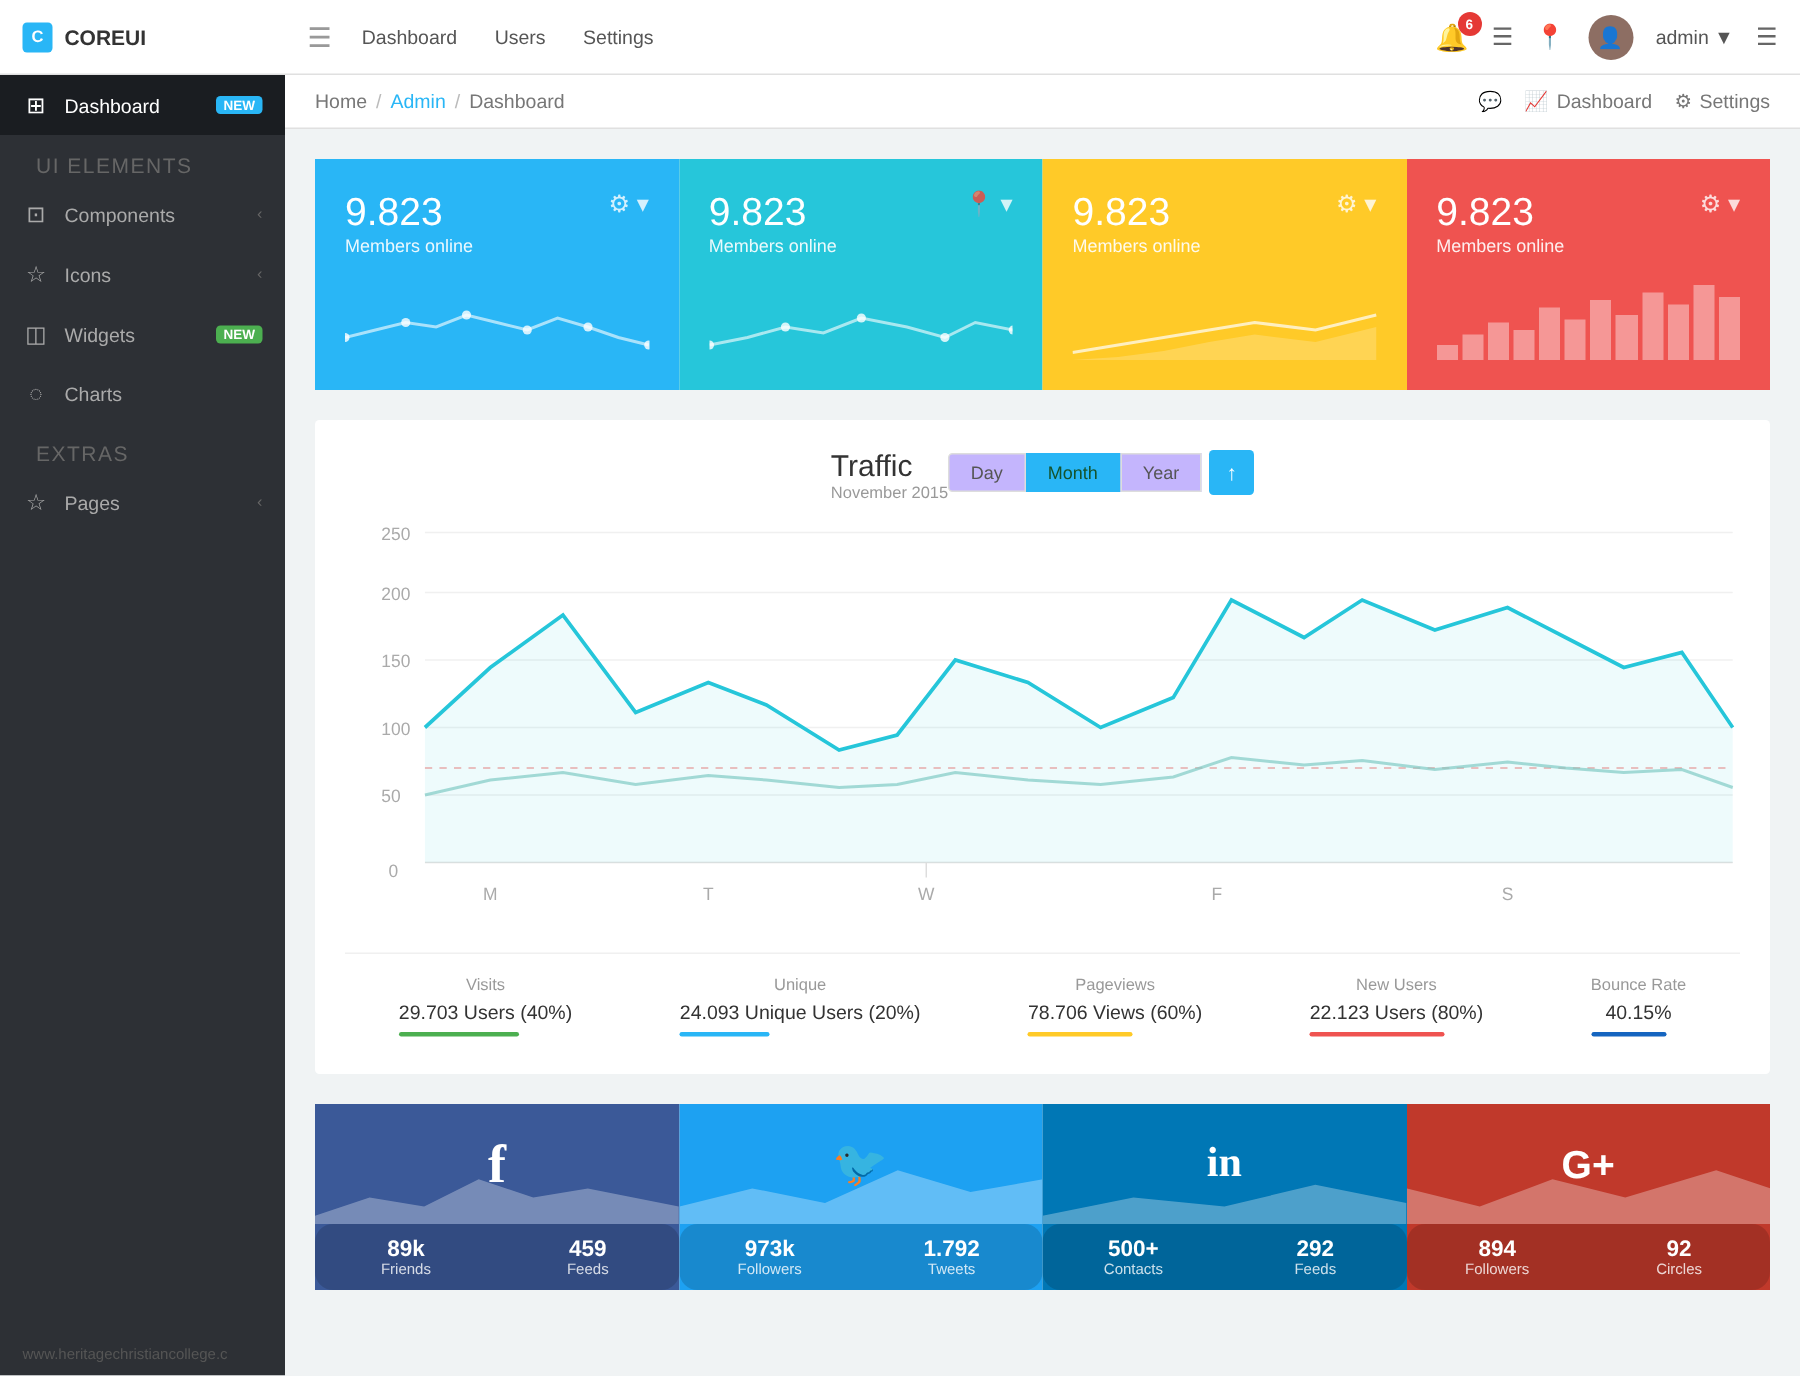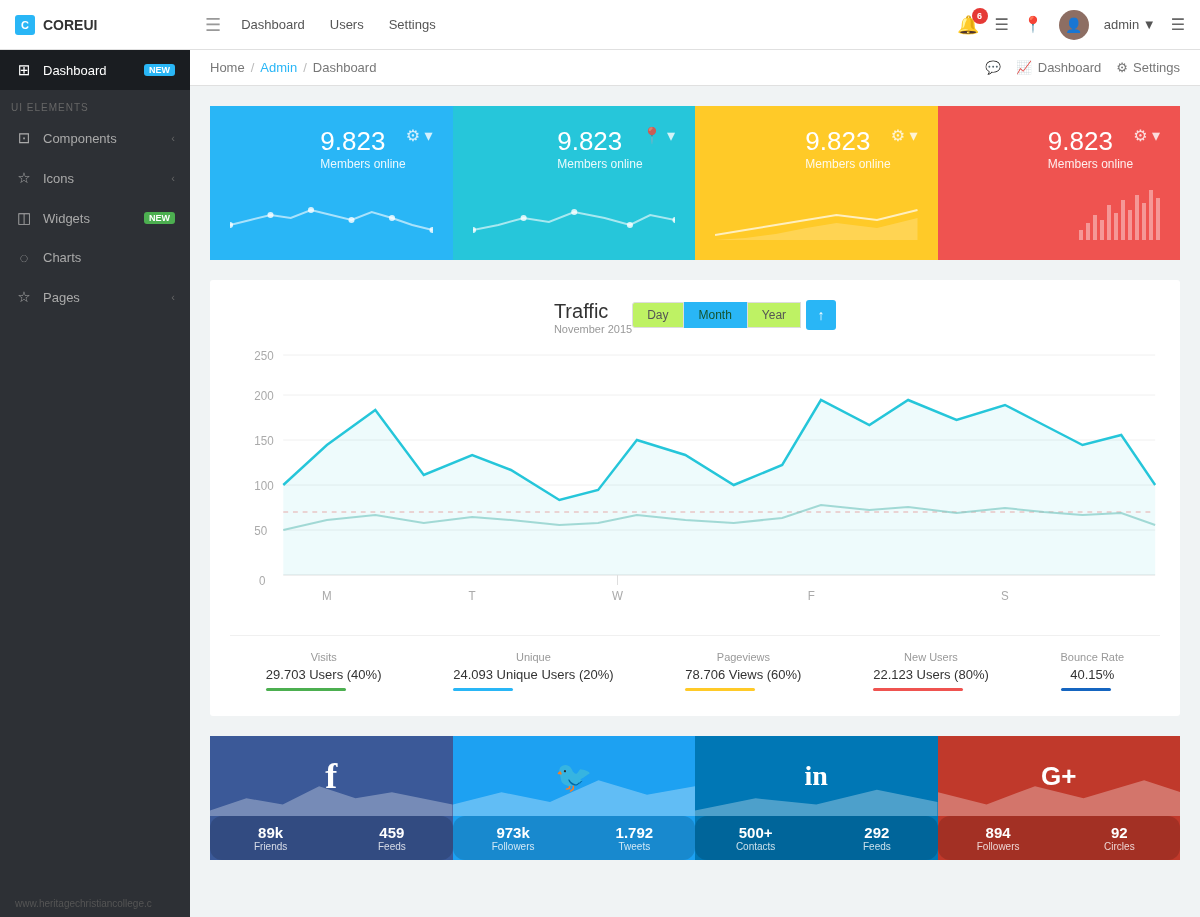--- a/index.html
+++ b/index.html
@@ -62,21 +62,21 @@
       cursor: pointer;
       gap: 10px;
       font-size: 13px;
       position: relative;
     }
     .sidebar-item.active { background: #1a1d21; color: #fff; }
     .sidebar-item .si-icon { font-size: 15px; width: 18px; text-align: center; }
     .sidebar-item .si-label { flex: 1; }
     .badge-new { background: #29b6f6; color: #fff; font-size: 9px; padding: 1px 5px; border-radius: 3px; font-weight: bold; }
     .badge-new-green { background: #4caf50; color: #fff; font-size: 9px; padding: 1px 5px; border-radius: 3px; font-weight: bold; }
-    .section-label { font-size: 10px; color: #666; padding: 12px 11px 5px; letter-spacing: 1px; text-transform: uppercase; }
+    .section-label { font-size: 14px; color: #666; padding: 12px 24px 5px; letter-spacing: 1px; text-transform: uppercase; }
     .chevron { font-size: 11px; color: #666; }
 
     
     .main-content { flex: 1; overflow-y: auto; display: flex; flex-direction: column; }
 
     
     .breadcrumb-bar {
       background: #fff;
       padding: 10px 20px;
       display: flex;
@@ -97,21 +97,20 @@
     
     .stat-cards { display: grid; grid-template-columns: repeat(4, 1fr); gap: 0; margin-bottom: 20px; }
     .stat-card {
       padding: 20px;
       color: #fff;
       position: relative;
       min-height: 130px;
       display: flex;
       flex-direction: column;
       overflow: hidden;
-      align-items: flex-end;
     }
     .stat-card.blue { background: #29b6f6; }
     .stat-card.teal { background: #26c6da; }
     .stat-card.yellow { background: #ffca28; }
     .stat-card.red { background: #ef5350; }
     .stat-card-header { display: flex; justify-content: space-between; align-items: flex-start; margin-bottom: 4px; }
     .stat-value { font-size: 26px; font-weight: 300; }
     .stat-label { font-size: 12px; opacity: 0.9; margin-bottom: 15px; }
     .stat-gear { font-size: 16px; opacity: 0.8; cursor: pointer; }
 
@@ -130,21 +129,21 @@
       margin-bottom: 20px;
     }
     .traffic-header { display: flex; justify-content: center; align-items: flex-start; margin-bottom: 5px; }
     .traffic-title { font-size: 20px; color: #333; font-weight: 400; }
     .traffic-subtitle { font-size: 11px; color: #999; }
     .traffic-controls { display: flex; gap: 0; align-items: center; }
     .time-btn {
       padding: 5px 14px;
       font-size: 12px;
       border: 1px solid #ddd;
-      background: #bef264;
+      background: #c4b5fd;
       cursor: pointer;
       color: #555;
     }
     .time-btn.active { background: #29b6f6; color: #14532d; border-color: #29b6f6; }
     .time-btn:first-child { border-radius: 3px 0 0 3px; }
     .time-btn:last-child { border-radius: 0 3px 3px 0; }
     .upload-btn {
       background: #29b6f6;
       color: #fff;
       border: none;
@@ -244,20 +243,21 @@
     </div>
     <div class="sidebar-item">
       <span class="si-icon">◫</span>
       <span class="si-label">Widgets</span>
       <span class="badge-new-green">NEW</span>
     </div>
     <div class="sidebar-item">
       <span class="si-icon">◌</span>
       <span class="si-label">Charts</span>
     </div>
+    <div class="section-label">EXTRAS</div>
     <div class="sidebar-item">
       <span class="si-icon">☆</span>
       <span class="si-label">Pages</span>
       <span class="chevron">‹</span>
     </div>
     <div style="flex:1"></div>
     <div class="watermark">www.heritagechristiancollege.c</div>
   </div>
 
   <div class="main-content">

